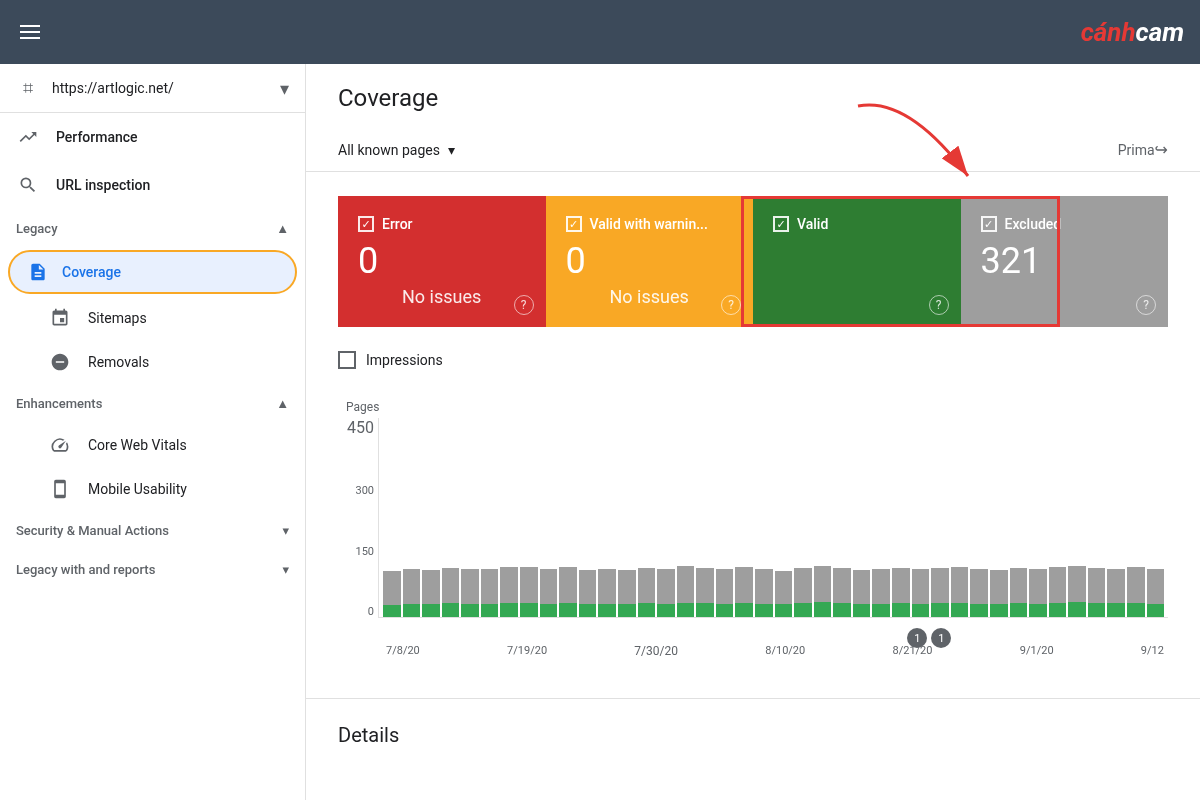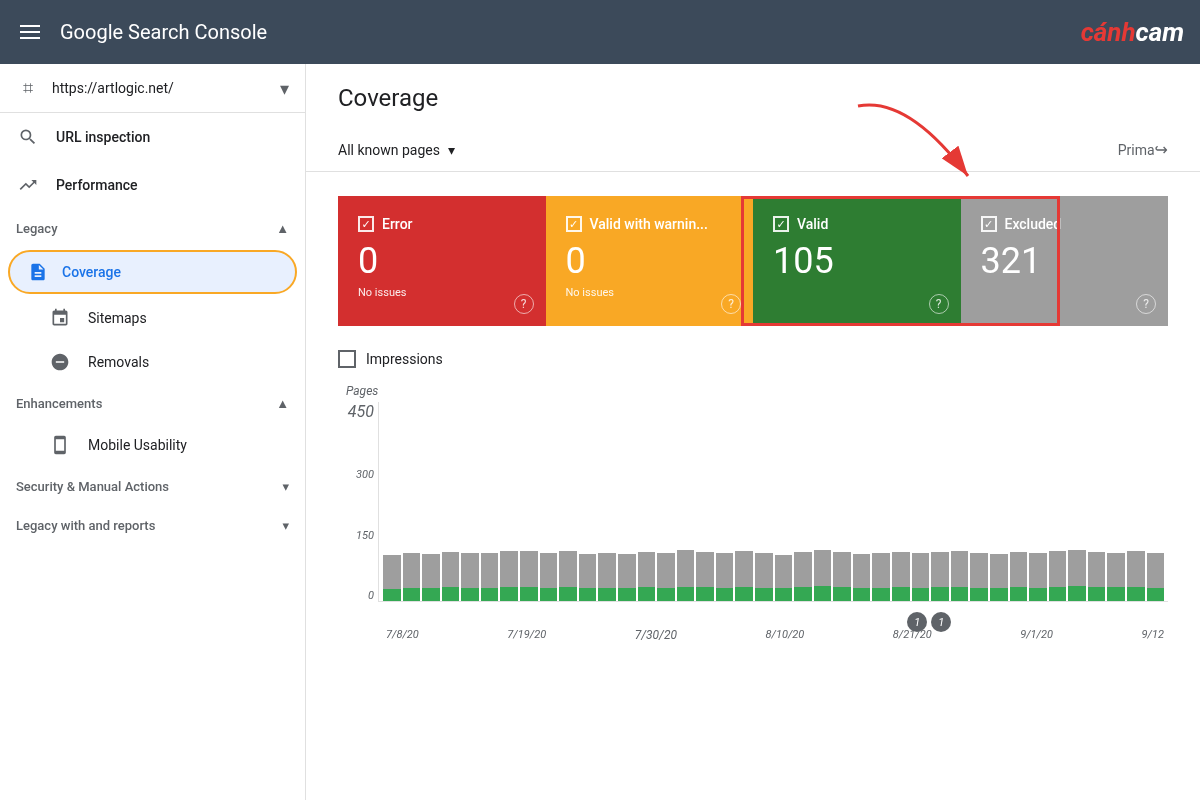--- a/index.html
+++ b/index.html
@@ -160,22 +160,23 @@
     .card-title {
       font-size: 14px;
       font-weight: 500;
     }
     .card-number {
       font-size: 36px;
       font-weight: 400;
       margin: 4px 0;
     }
     .card-subtitle {
-      font-size: 11px;
+      font-size: 18px;
       opacity: 0.9;
+      margin-left: 44px;
     }
     .card-help {
       position: absolute;
       bottom: 12px;
       right: 12px;
       width: 20px;
       height: 20px;
       border-radius: 50%;
       border: 1px solid rgba(255,255,255,0.6);
       display: flex;
@@ -196,33 +197,32 @@
     }
     .cards-wrapper {
       position: relative;
     }
 
     
     .impressions-row {
       display: flex;
       align-items: center;
       gap: 10px;
-      margin-bottom: 16px;
+      margin-bottom: 31px;
     }
     .impressions-checkbox {
       width: 18px; height: 18px;
       border: 2px solid #5f6368;
       display: flex; align-items: center; justify-content: center;
     }
     .impressions-label { font-size: 14px; color: #202124; }
 
     
     .chart-container {
       padding: 0 0 16px 0;
-      font-style: italic;
     }
 
     
     .details-section {
       padding: 24px 32px;
       border-top: 1px solid #e0e0e0;
     }
     .details-title {
       font-size: 20px;
       font-weight: 400;
@@ -232,21 +232,20 @@
 </head>
 <body>
 
 <div class="top-header">
   <div class="top-header-left">
     <div class="hamburger">
       <span></span>
         <span></span>
         <span></span>
     </div>
-    <span class="header-title">Google Search Console</span>
   </div>
   <div style="display:flex;align-items:center;">
     <span style="color:#e53935;font-size:26px;font-weight:700;font-style:italic;">cánh</span>
       <span style="color:white;font-size:26px;font-weight:700;font-style:italic;">cam</span>
   </div>
 </div>
 
 <div class="main-layout">
 
   <div class="sidebar">
@@ -254,33 +253,33 @@
     <div class="site-selector">
       <div class="site-icon">⌗</div>
       <span class="site-url">https://artlogic.net/</span>
       <span class="chevron-down">▾</span>
     </div>
 
 
     <div class="nav-item">
       <div class="nav-icon">
         <svg width="20" height="20" viewBox="0 0 24 24" fill="currentColor">
-            <path d="M15.5 14h-.79l-.28-.27A6.471 6.471 0 0 0 16 9.5 6.5 6.5 0 1 0 9.5 16c1.61 0 3.09-.59 4.23-1.57l.27.28v.79l5 4.99L20.49 19l-4.99-5zm-6 0C7.01 14 5 11.99 5 9.5S7.01 5 9.5 5 14 7.01 14 9.5 11.99 14 9.5 14z"></path>
+            <path d="M16 6l2.29 2.29-4.88 4.88-4-4L2 16.59 3.41 18l6-6 4 4 6.3-6.29L22 12V6z"></path>
           </svg>
       </div>
-      <span>URL inspection</span>
+      <span>Performance</span>
     </div>
 
     <div class="nav-item">
       <div class="nav-icon">
         <svg width="20" height="20" viewBox="0 0 24 24" fill="currentColor">
-            <path d="M16 6l2.29 2.29-4.88 4.88-4-4L2 16.59 3.41 18l6-6 4 4 6.3-6.29L22 12V6z"></path>
+            <path d="M15.5 14h-.79l-.28-.27A6.471 6.471 0 0 0 16 9.5 6.5 6.5 0 1 0 9.5 16c1.61 0 3.09-.59 4.23-1.57l.27.28v.79l5 4.99L20.49 19l-4.99-5zm-6 0C7.01 14 5 11.99 5 9.5S7.01 5 9.5 5 14 7.01 14 9.5 11.99 14 9.5 14z"></path>
           </svg>
       </div>
-      <span>Performance</span>
+      <span>URL inspection</span>
     </div>
 
     <div class="section-header">
       <span>Legacy</span>
       <span>▲</span>
     </div>
 
     <div style="margin: 2px 8px; border: 2px solid #f9a825; border-radius: 24px; background: #e8f0fe; padding: 8px 8px 8px 16px; display:flex; align-items:center; gap:12px; cursor:pointer;">
       <div style="width:24px;height:24px;display:flex;align-items:center;justify-content:center;color:#1a73e8;">
         <svg width="20" height="20" viewBox="0 0 24 24" fill="currentColor">
@@ -306,20 +305,29 @@
           </svg>
       </div>
       <span>Removals</span>
     </div>
 
     <div class="section-header">
       <span>Enhancements</span>
       <span>▲</span>
     </div>
 
+    <div class="sub-nav-item">
+      <div class="nav-icon">
+        <svg width="20" height="20" viewBox="0 0 24 24" fill="#5f6368">
+            <path d="M20.38 8.57l-1.23 1.85a8 8 0 0 1-.22 7.58H5.07A8 8 0 0 1 15.58 6.85l1.85-1.23A10 10 0 0 0 3.35 19a2 2 0 0 0 1.72 1h13.85a2 2 0 0 0 1.74-1 10 10 0 0 0-.27-10.44z"></path>
+            <path d="M10.59 15.41a2 2 0 0 0 2.83 0l5.66-8.49-8.49 5.66a2 2 0 0 0 0 2.83z"></path>
+          </svg>
+      </div>
+      <span>Core Web Vitals</span>
+    </div>
 
     <div class="sub-nav-item">
       <div class="nav-icon">
         <svg width="20" height="20" viewBox="0 0 24 24" fill="#5f6368">
             <path d="M17 1.01L7 1c-1.1 0-2 .9-2 2v18c0 1.1.9 2 2 2h10c1.1 0 2-.9 2-2V3c0-1.1-.9-1.99-2-1.99zM17 19H7V5h10v14z"></path>
           </svg>
       </div>
       <span>Mobile Usability</span>
     </div>
 
@@ -381,21 +389,20 @@
               <div class="card-number">0</div>
               <div class="card-subtitle">No issues</div>
               <div class="card-help">?</div>
             </div>
 
             <div class="stat-card valid">
               <div class="card-title-row">
                 <div class="checkbox-icon">✓</div>
                 <span class="card-title">Valid</span>
               </div>
-              <div class="card-number">105</div>
               <div class="card-help">?</div>
             </div>
 
             <div class="stat-card excluded">
               <div class="card-title-row">
                 <div class="checkbox-icon">✓</div>
                 <span class="card-title">Excluded</span>
               </div>
               <div class="card-number">321</div>
               <div class="card-help">?</div>
@@ -679,15 +686,18 @@
             <span style="font-size:11px;color:#5f6368;">8/10/20</span>
             <span style="font-size:11px;color:#5f6368;">8/21/20</span>
             <span style="font-size:11px;color:#5f6368;">9/1/20</span>
             <span style="font-size:11px;color:#5f6368;">9/12</span>
           </div>
         </div>
 
       </div>
     </div>
 
+    <div class="details-section">
+      <h2 class="details-title">Details</h2>
+    </div>
 
   </div>
 </div>
 
 </body></html>

